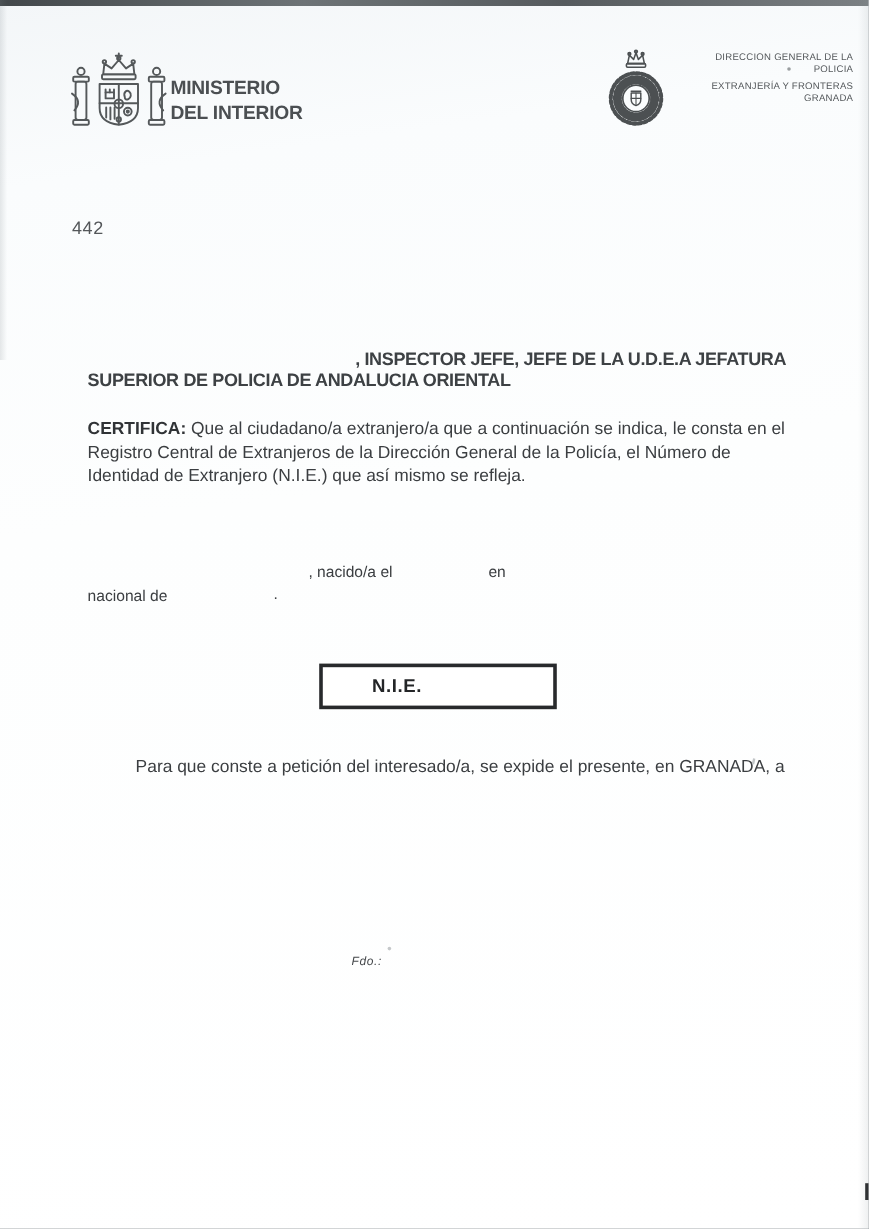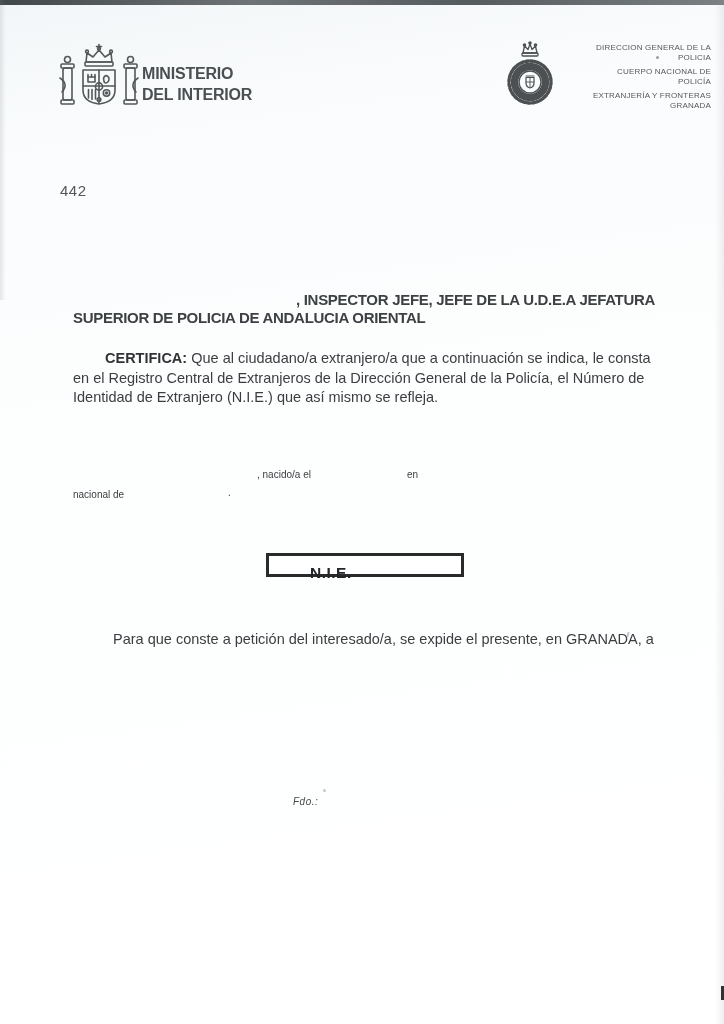--- a/index.html
+++ b/index.html
@@ -28,29 +28,29 @@
 
   .doc-number{position:absolute;left:60px;top:182px;font-size:15px;color:#54575a;letter-spacing:.5px;}
 
   .title-line1{position:absolute;left:296px;top:291px;font-weight:bold;font-size:15px;
     color:#3d4144;letter-spacing:-.3px;white-space:nowrap;}
   .title-line2{position:absolute;left:73px;top:309px;font-weight:bold;font-size:15px;
     color:#3d4144;letter-spacing:-.3px;white-space:nowrap;}
 
   .certifica{position:absolute;left:73px;top:349px;width:592px;margin:0;
     font-size:14.5px;line-height:19.5px;color:#3b3e41;}
-  .certifica b{color:#303336;margin-left:32px;}
+  .certifica b{color:#303336;}
 
-  .lbl{position:absolute;font-size:10px;color:#3b3e41;white-space:nowrap;}
+  .lbl{position:absolute;font-size:13px;color:#3b3e41;white-space:nowrap;}
   .born-label{left:257px;top:469px;}
   .in-label{left:407px;top:469px;text-align:center;}
   .national-label{left:73px;top:489px;}
   .subject-period{left:228px;top:487px;}
 
-  .nie-box{position:absolute;left:266px;top:553px;width:198px;height:24px;
+  .nie-box{position:absolute;left:266px;top:553px;width:198px;height:38px;
     border:3px solid #282a2c;box-sizing:border-box;background:#fff;}
   .nie-box span{display:block;padding-left:41px;line-height:33px;font-weight:bold;
     font-size:15.5px;letter-spacing:.5px;color:#232527;}
 
   .closing{position:absolute;left:73px;top:631px;font-size:14.5px;color:#3b3e41;white-space:nowrap;margin-left:40px;}
 
   .fdo{position:absolute;left:293px;top:796px;font-size:10px;font-style:italic;
     color:#44474a;letter-spacing:.5px;}
 
   svg{display:block;}
@@ -133,24 +133,20 @@
         <path d="M28,36 H36" stroke-width="1.2"></path>
       </g>
     </svg>
   </div>
   <div class="right-header">
     <div class="unit">
       <div>DIRECCION GENERAL DE LA</div>
       <div>POLICIA</div>
     </div>
     <div class="unit">
-      <div>CUERPO NACIONAL DE</div>
-      <div>POLICÍA</div>
-    </div>
-    <div class="unit">
       <div>EXTRANJERÍA Y FRONTERAS</div>
       <div>GRANADA</div>
     </div>
   </div>
   <div class="artifact-dot" style="left:656px;top:56px;"></div>
 
   <div class="doc-number">442</div>
 
   <div class="title-line1">, INSPECTOR JEFE, JEFE DE LA U.D.E.A JEFATURA</div>
   <div class="title-line2">SUPERIOR DE POLICIA DE ANDALUCIA ORIENTAL</div>

